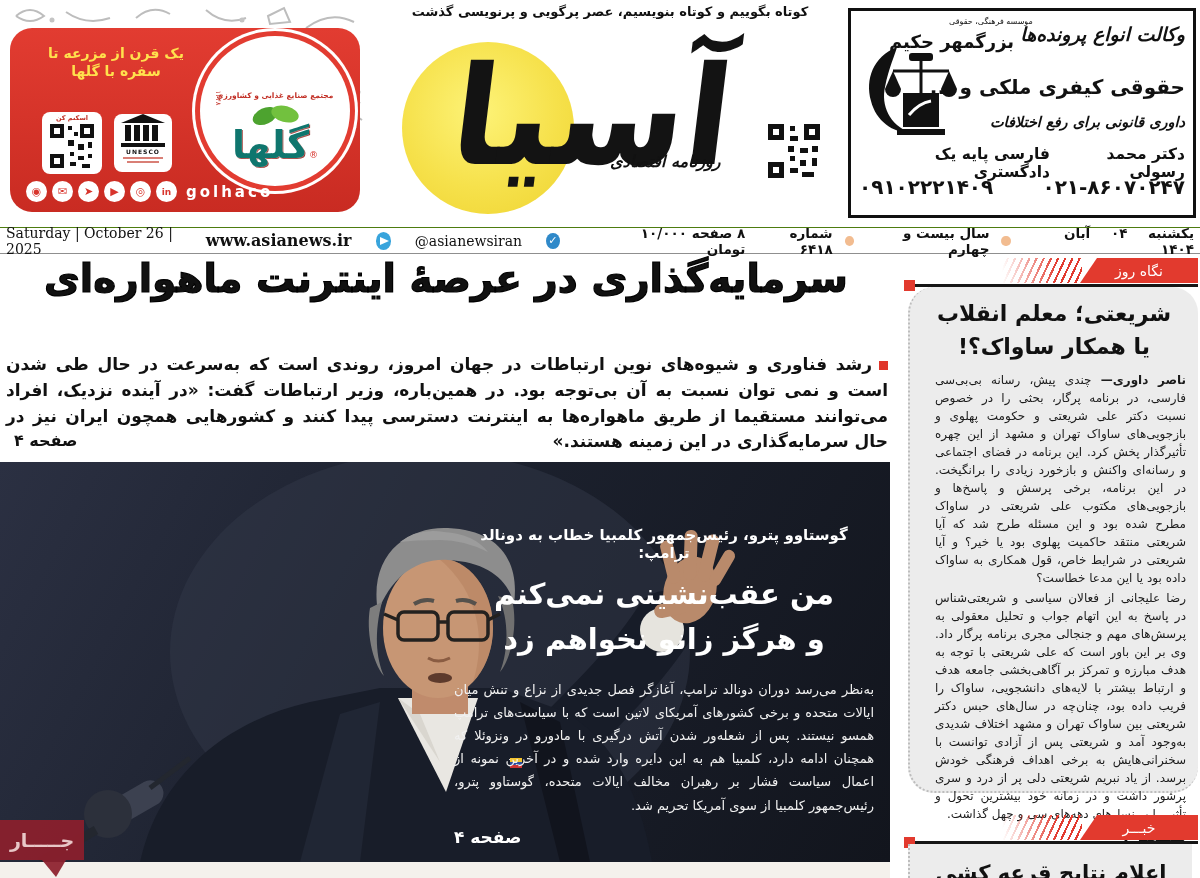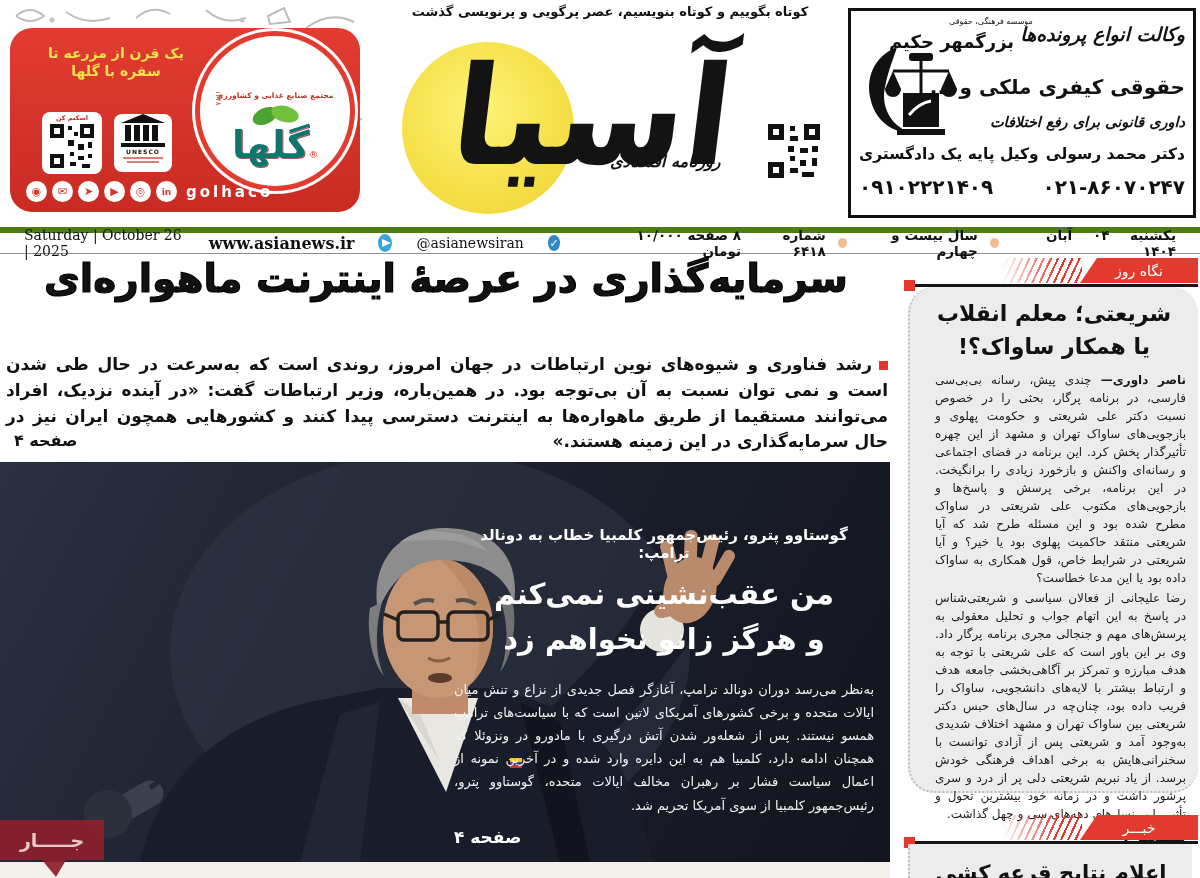--- a/index.html
+++ b/index.html
@@ -54,23 +54,23 @@
   .legal-org-name{position:absolute;left:38px;top:20px;font-size:18px;font-weight:bold;}
   .legal-l2{position:absolute;right:8px;top:64px;font-size:20px;font-weight:bold;}
   .legal-l3{position:absolute;right:8px;top:102px;font-size:14.5px;font-weight:bold;font-style:italic;
         font-family:"DejaVu Serif",serif;}
   .legal-l4{position:absolute;left:8px;right:8px;top:134px;display:flex;justify-content:space-between;
         font-size:15.5px;font-weight:bold;direction:rtl;}
   .legal-l5{position:absolute;left:8px;right:8px;top:164px;display:flex;justify-content:space-between;
         font-size:20px;font-weight:bold;direction:rtl;}
   .legal-logo{position:absolute;left:8px;top:34px;width:112px;height:100px;}
   
-  #infobar{left:0;top:227px;width:1200px;height:27px;border-top:6px solid #4d7c0f;
+  #infobar{left:0;top:227px;width:1200px;height:27px;border-top:1px solid #4d7c0f;
         border-bottom:1px solid #8f8f8f;display:flex;justify-content:space-between;align-items:center;
-        padding:0 24px;box-sizing:border-box;gap:48px;}
+        padding:0 6px;box-sizing:border-box;gap:48px;}
   .ib-left{display:flex;gap:24px;align-items:center;font-family:"DejaVu Serif",serif;font-size:14px;}
   .ib-web{font-weight:bold;font-size:16px;}
   .tg-badge{width:18px;height:18px;border-radius:50%;background:#38a4dc;position:relative;display:inline-block;}
   .tg-badge::after{content:"";position:absolute;left:4px;top:5px;border-left:9px solid #fff;
         border-top:4px solid transparent;border-bottom:4px solid transparent;}
   .ver-badge{width:16px;height:16px;border-radius:50%;background:#2f89c9;color:#fff;font-size:11px;
         display:inline-flex;align-items:center;justify-content:center;}
   .ib-right{display:flex;direction:rtl;gap:12px;align-items:center;font-size:13.5px;font-weight:bold;}
   .dot{width:10px;height:10px;border-radius:50%;background:#f2bc90;display:inline-block;}
   .fa-date{word-spacing:16px;}
@@ -82,21 +82,21 @@
   .bullet{display:inline-block;width:9px;height:9px;background:#e0362b;margin-left:7px;}
   #lead-ref{left:14px;top:431px;font-size:16px;font-weight:bold;}
   
   #photo{left:0;top:462px;width:890px;height:400px;overflow:hidden;
         background:linear-gradient(118deg,#2b3042 0%,#1c212e 45%,#12151d 100%);}
   .ph-text{position:absolute;right:16px;top:64px;width:420px;direction:rtl;color:#fff;text-align:center;}
   .ph-kicker{font-size:15px;font-weight:bold;}
   .ph-h2{font-size:29px;font-weight:bold;line-height:1.55;margin-top:10px;}
   .ph-body{text-align:justify;font-size:13px;line-height:1.78;color:#f1f1f1;margin-top:16px;}
   .ph-ref{text-align:left;font-size:17px;font-weight:bold;margin-top:10px;}
-  #jar{left:0;top:820px;width:104px;height:40px;background:rgba(140,31,44,.93);display:flex;
+  #jar{left:0;top:820px;width:84px;height:40px;background:rgba(140,31,44,.93);display:flex;
         align-items:center;justify-content:center;color:#e8c7c7;font-weight:bold;font-size:19px;z-index:5;}
   #jar::after{content:"";position:absolute;top:40px;left:42px;border-top:17px solid rgba(140,31,44,.93);
         border-left:14px solid transparent;border-right:10px solid transparent;}
   #bottom-strip{left:0;top:862px;width:890px;height:16px;background:#f4f1ec;}
   
   .tab{position:absolute;width:118px;height:25px;background:#e23a2e;color:#fff;font-size:14px;
         font-weight:normal;display:flex;align-items:center;justify-content:center;direction:rtl;
         clip-path:polygon(17px 0,100% 0,100% 100%,0 100%);}
   .hatch{position:absolute;width:80px;height:25px;
         background:repeating-linear-gradient(115deg,transparent 0 4.5px,#e23a2e 4.5px 6.5px);
@@ -254,21 +254,21 @@
         <rect x="44" y="48" width="36" height="34"></rect>
         <rect x="38" y="84" width="48" height="6"></rect>
         <rect x="50" y="8" width="24" height="8" rx="3"></rect>
       </g>
       <path d="M50,70 q10,-12 22,-14" stroke="#fff" stroke-width="3" fill="none"></path>
     </svg>
     <div class="legal-l2">حقوقی کیفری ملکی و ...</div>
     <div class="legal-l3">داوری قانونی برای رفع اختلافات</div>
     <div class="legal-l4">
       <span>دکتر محمد رسولی</span>
-      <span>وکیل پایه یک دادگستری</span>
+      <span>فارسی پایه یک دادگستری</span>
     </div>
     <div class="legal-l5">
       <span>۰۲۱-۸۶۰۷۰۲۴۷</span>
       <span>۰۹۱۰۲۲۲۱۴۰۹</span>
     </div>
   </div>
 
   <div class="abs" id="infobar">
     <div class="ib-left">
       <span>Saturday | October 26 | 2025</span>

